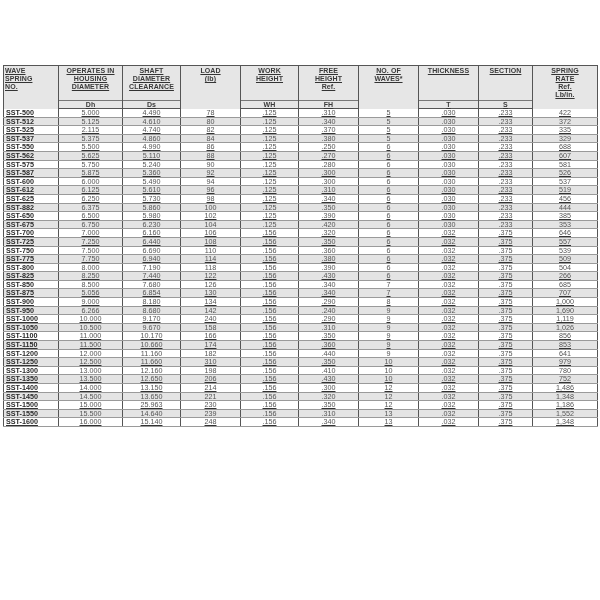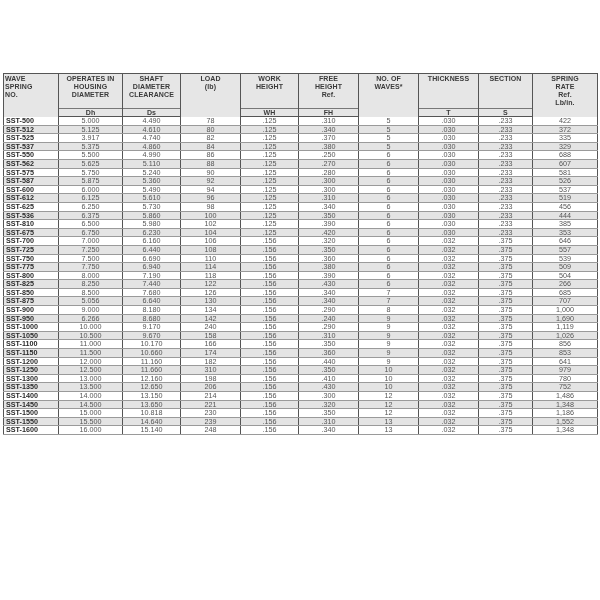--- a/index.html
+++ b/index.html
@@ -1,21 +1,22 @@
 <!DOCTYPE html>
 <html><head>
 <meta charset="utf-8">
 <style>
   html, body { margin:0; padding:0; background:#ffffff; }
   body { width:600px; height:600px; position:relative; overflow:hidden; font-family:"Liberation Sans", sans-serif; }
   #tbl {
-    position:absolute; left:3px; top:73px; width:594px;
+    position:absolute; left:3px; top:65px; width:594px;
     border-collapse:collapse; table-layout:fixed;
     font-family:"Liberation Sans", sans-serif; color:#333;
     border:1.2px solid #555;
+    text-decoration:underline;
   }
   #tbl col.c0 { width:55px; }
   #tbl col.c1 { width:64px; }
   #tbl col.c2 { width:58px; }
   #tbl col.c3 { width:60px; }
   #tbl col.c4 { width:58px; }
   #tbl col.c5 { width:60px; }
   #tbl col.c6 { width:60px; }
   #tbl col.c7 { width:60px; }
   #tbl col.c8 { width:54px; }
@@ -97,21 +98,21 @@
         <td>80</td>
         <td>.125</td>
         <td>.340</td>
         <td>5</td>
         <td>.030</td>
         <td>.233</td>
         <td>372</td>
       </tr>
       <tr>
         <td class="model">SST-525</td>
-        <td>3.917</td>
+        <td>2.115</td>
         <td>4.740</td>
         <td>82</td>
         <td>.125</td>
         <td>.370</td>
         <td>5</td>
         <td>.030</td>
         <td>.233</td>
         <td>335</td>
       </tr>
       <tr>
@@ -204,33 +205,33 @@
         <td>5.730</td>
         <td>98</td>
         <td>.125</td>
         <td>.340</td>
         <td>6</td>
         <td>.030</td>
         <td>.233</td>
         <td>456</td>
       </tr>
       <tr>
-        <td class="model">SST-536</td>
+        <td class="model">SST-882</td>
         <td>6.375</td>
         <td>5.860</td>
         <td>100</td>
         <td>.125</td>
         <td>.350</td>
         <td>6</td>
         <td>.030</td>
         <td>.233</td>
         <td>444</td>
       </tr>
       <tr>
-        <td class="model">SST-810</td>
+        <td class="model">SST-650</td>
         <td>6.500</td>
         <td>5.980</td>
         <td>102</td>
         <td>.125</td>
         <td>.390</td>
         <td>6</td>
         <td>.030</td>
         <td>.233</td>
         <td>385</td>
       </tr>
@@ -326,21 +327,21 @@
         <td>.156</td>
         <td>.340</td>
         <td>7</td>
         <td>.032</td>
         <td>.375</td>
         <td>685</td>
       </tr>
       <tr>
         <td class="model">SST-875</td>
         <td>5.056</td>
-        <td>6.640</td>
+        <td>6.854</td>
         <td>130</td>
         <td>.156</td>
         <td>.340</td>
         <td>7</td>
         <td>.032</td>
         <td>.375</td>
         <td>707</td>
       </tr>
       <tr>
         <td class="model">SST-900</td>
@@ -482,21 +483,21 @@
         <td>.156</td>
         <td>.320</td>
         <td>12</td>
         <td>.032</td>
         <td>.375</td>
         <td>1,348</td>
       </tr>
       <tr>
         <td class="model">SST-1500</td>
         <td>15.000</td>
-        <td>10.818</td>
+        <td>25.963</td>
         <td>230</td>
         <td>.156</td>
         <td>.350</td>
         <td>12</td>
         <td>.032</td>
         <td>.375</td>
         <td>1,186</td>
       </tr>
       <tr>
         <td class="model">SST-1550</td>

